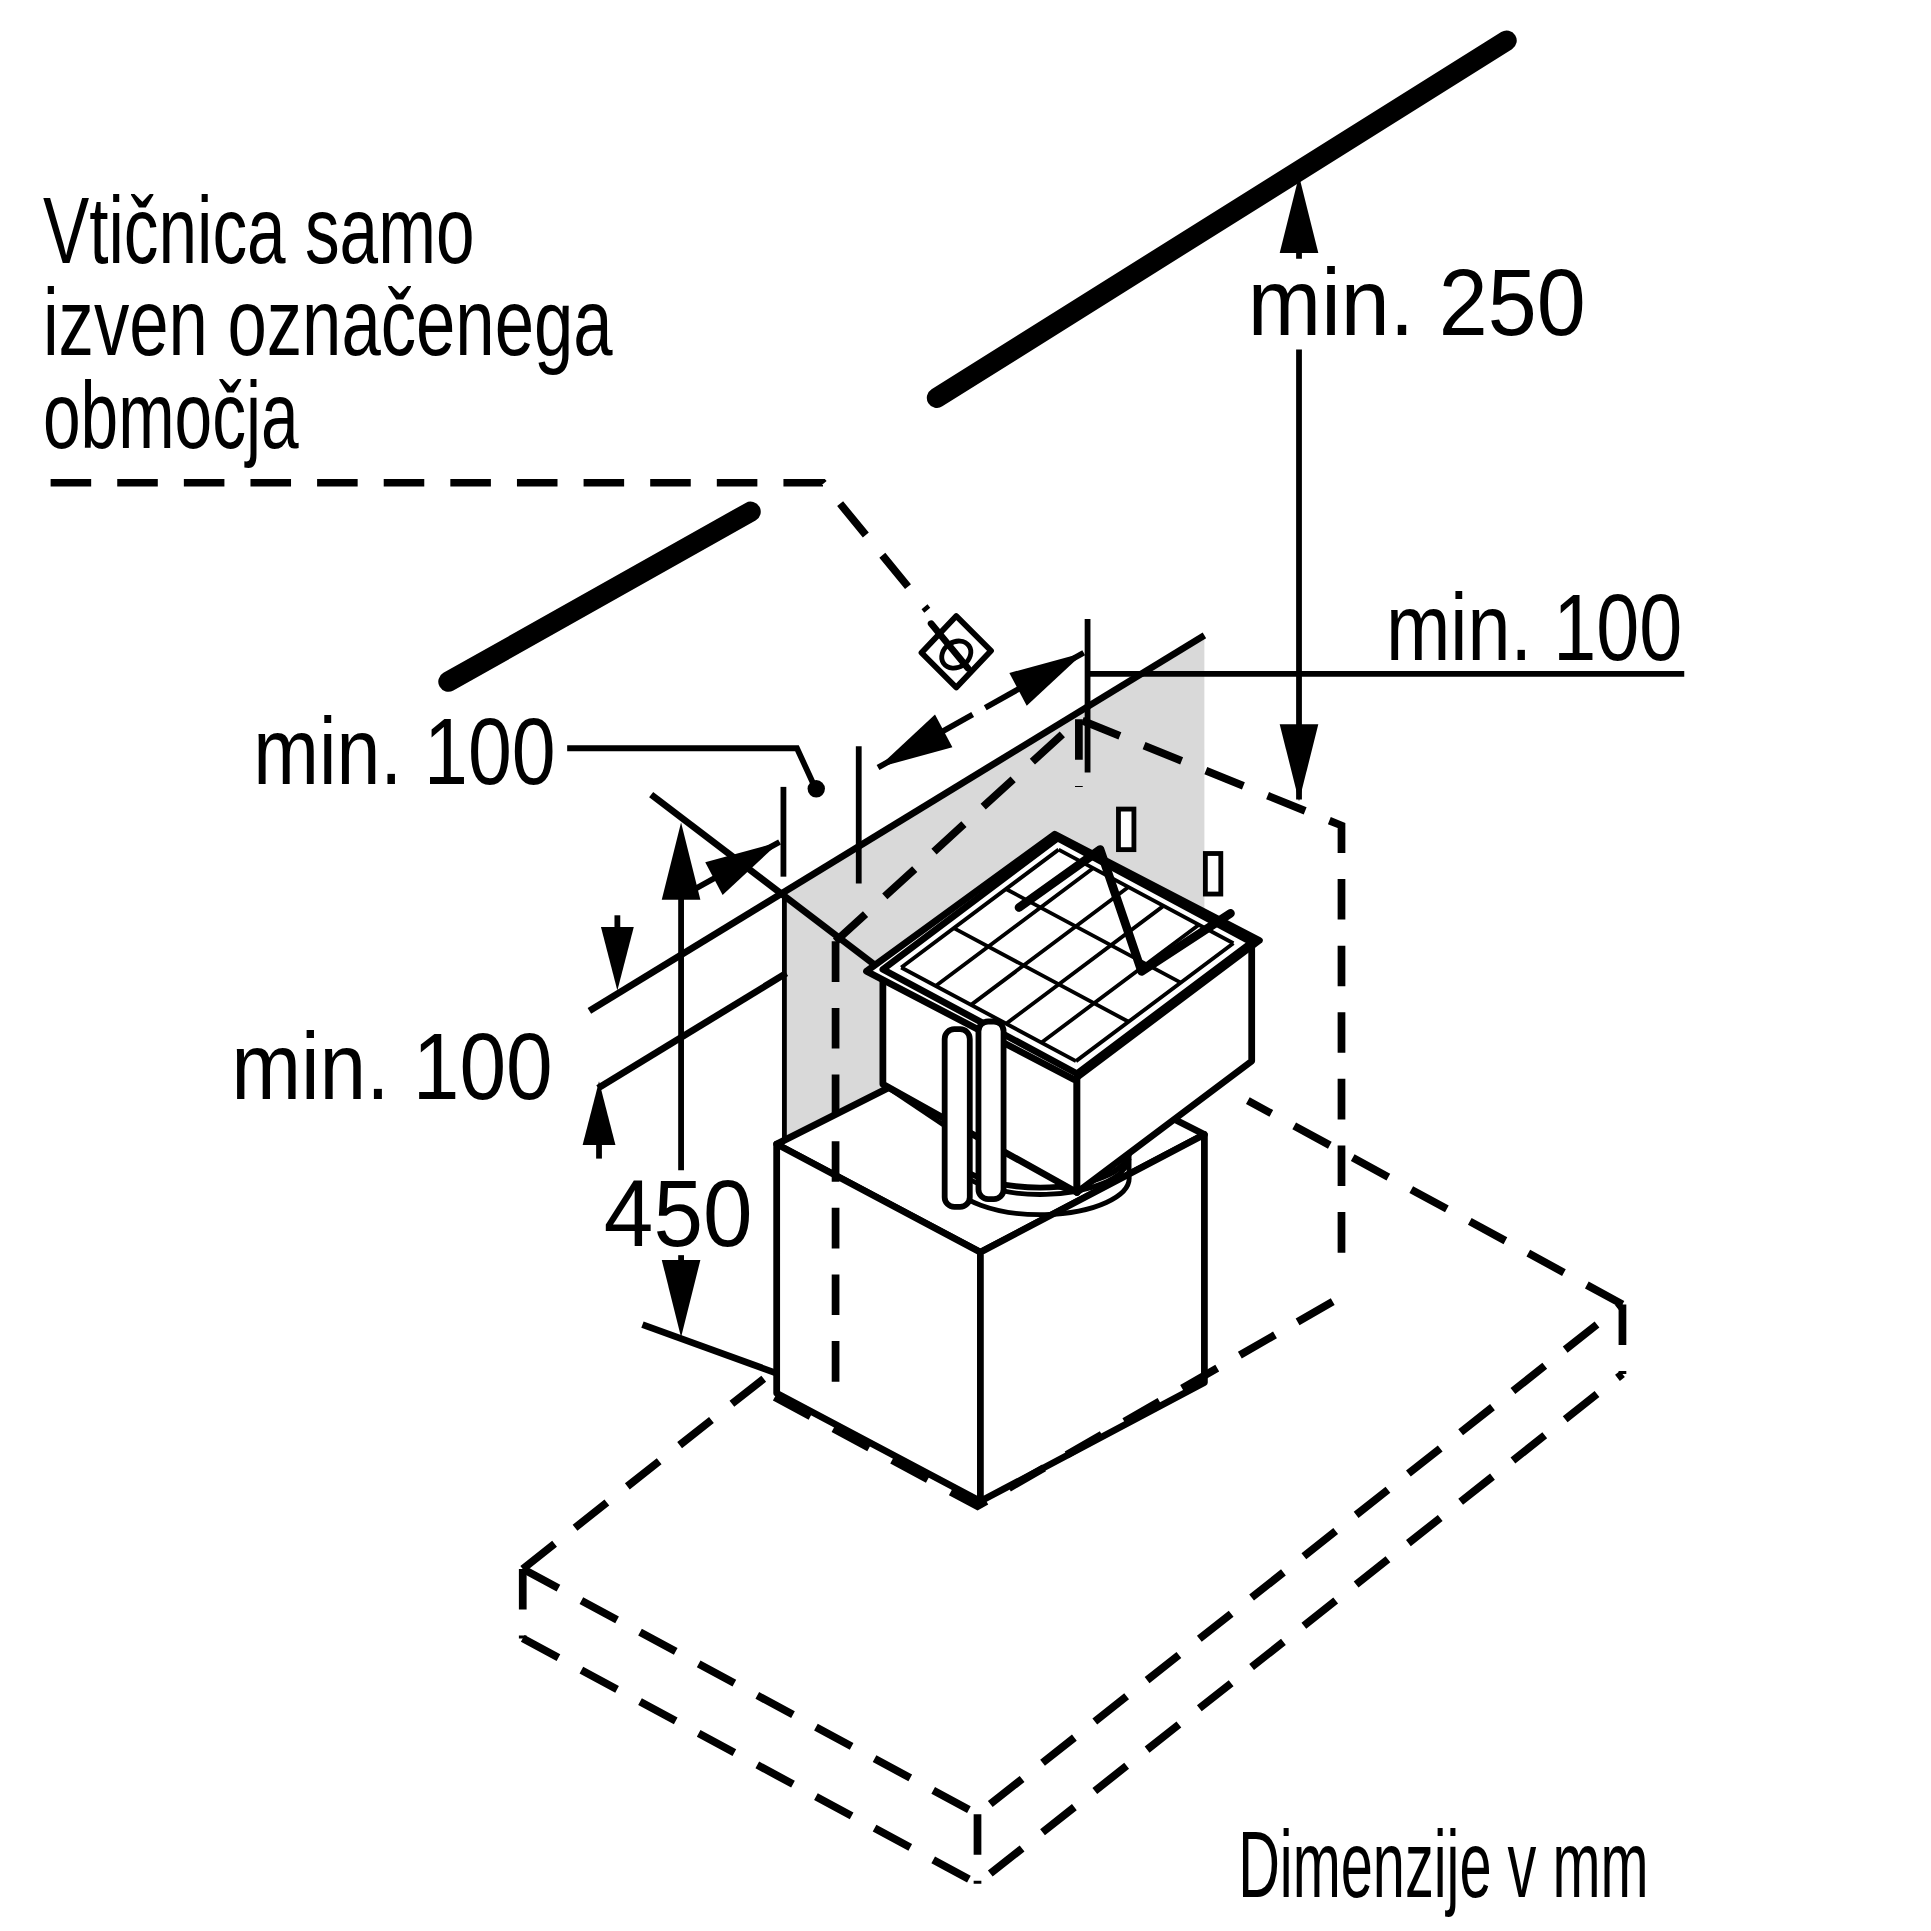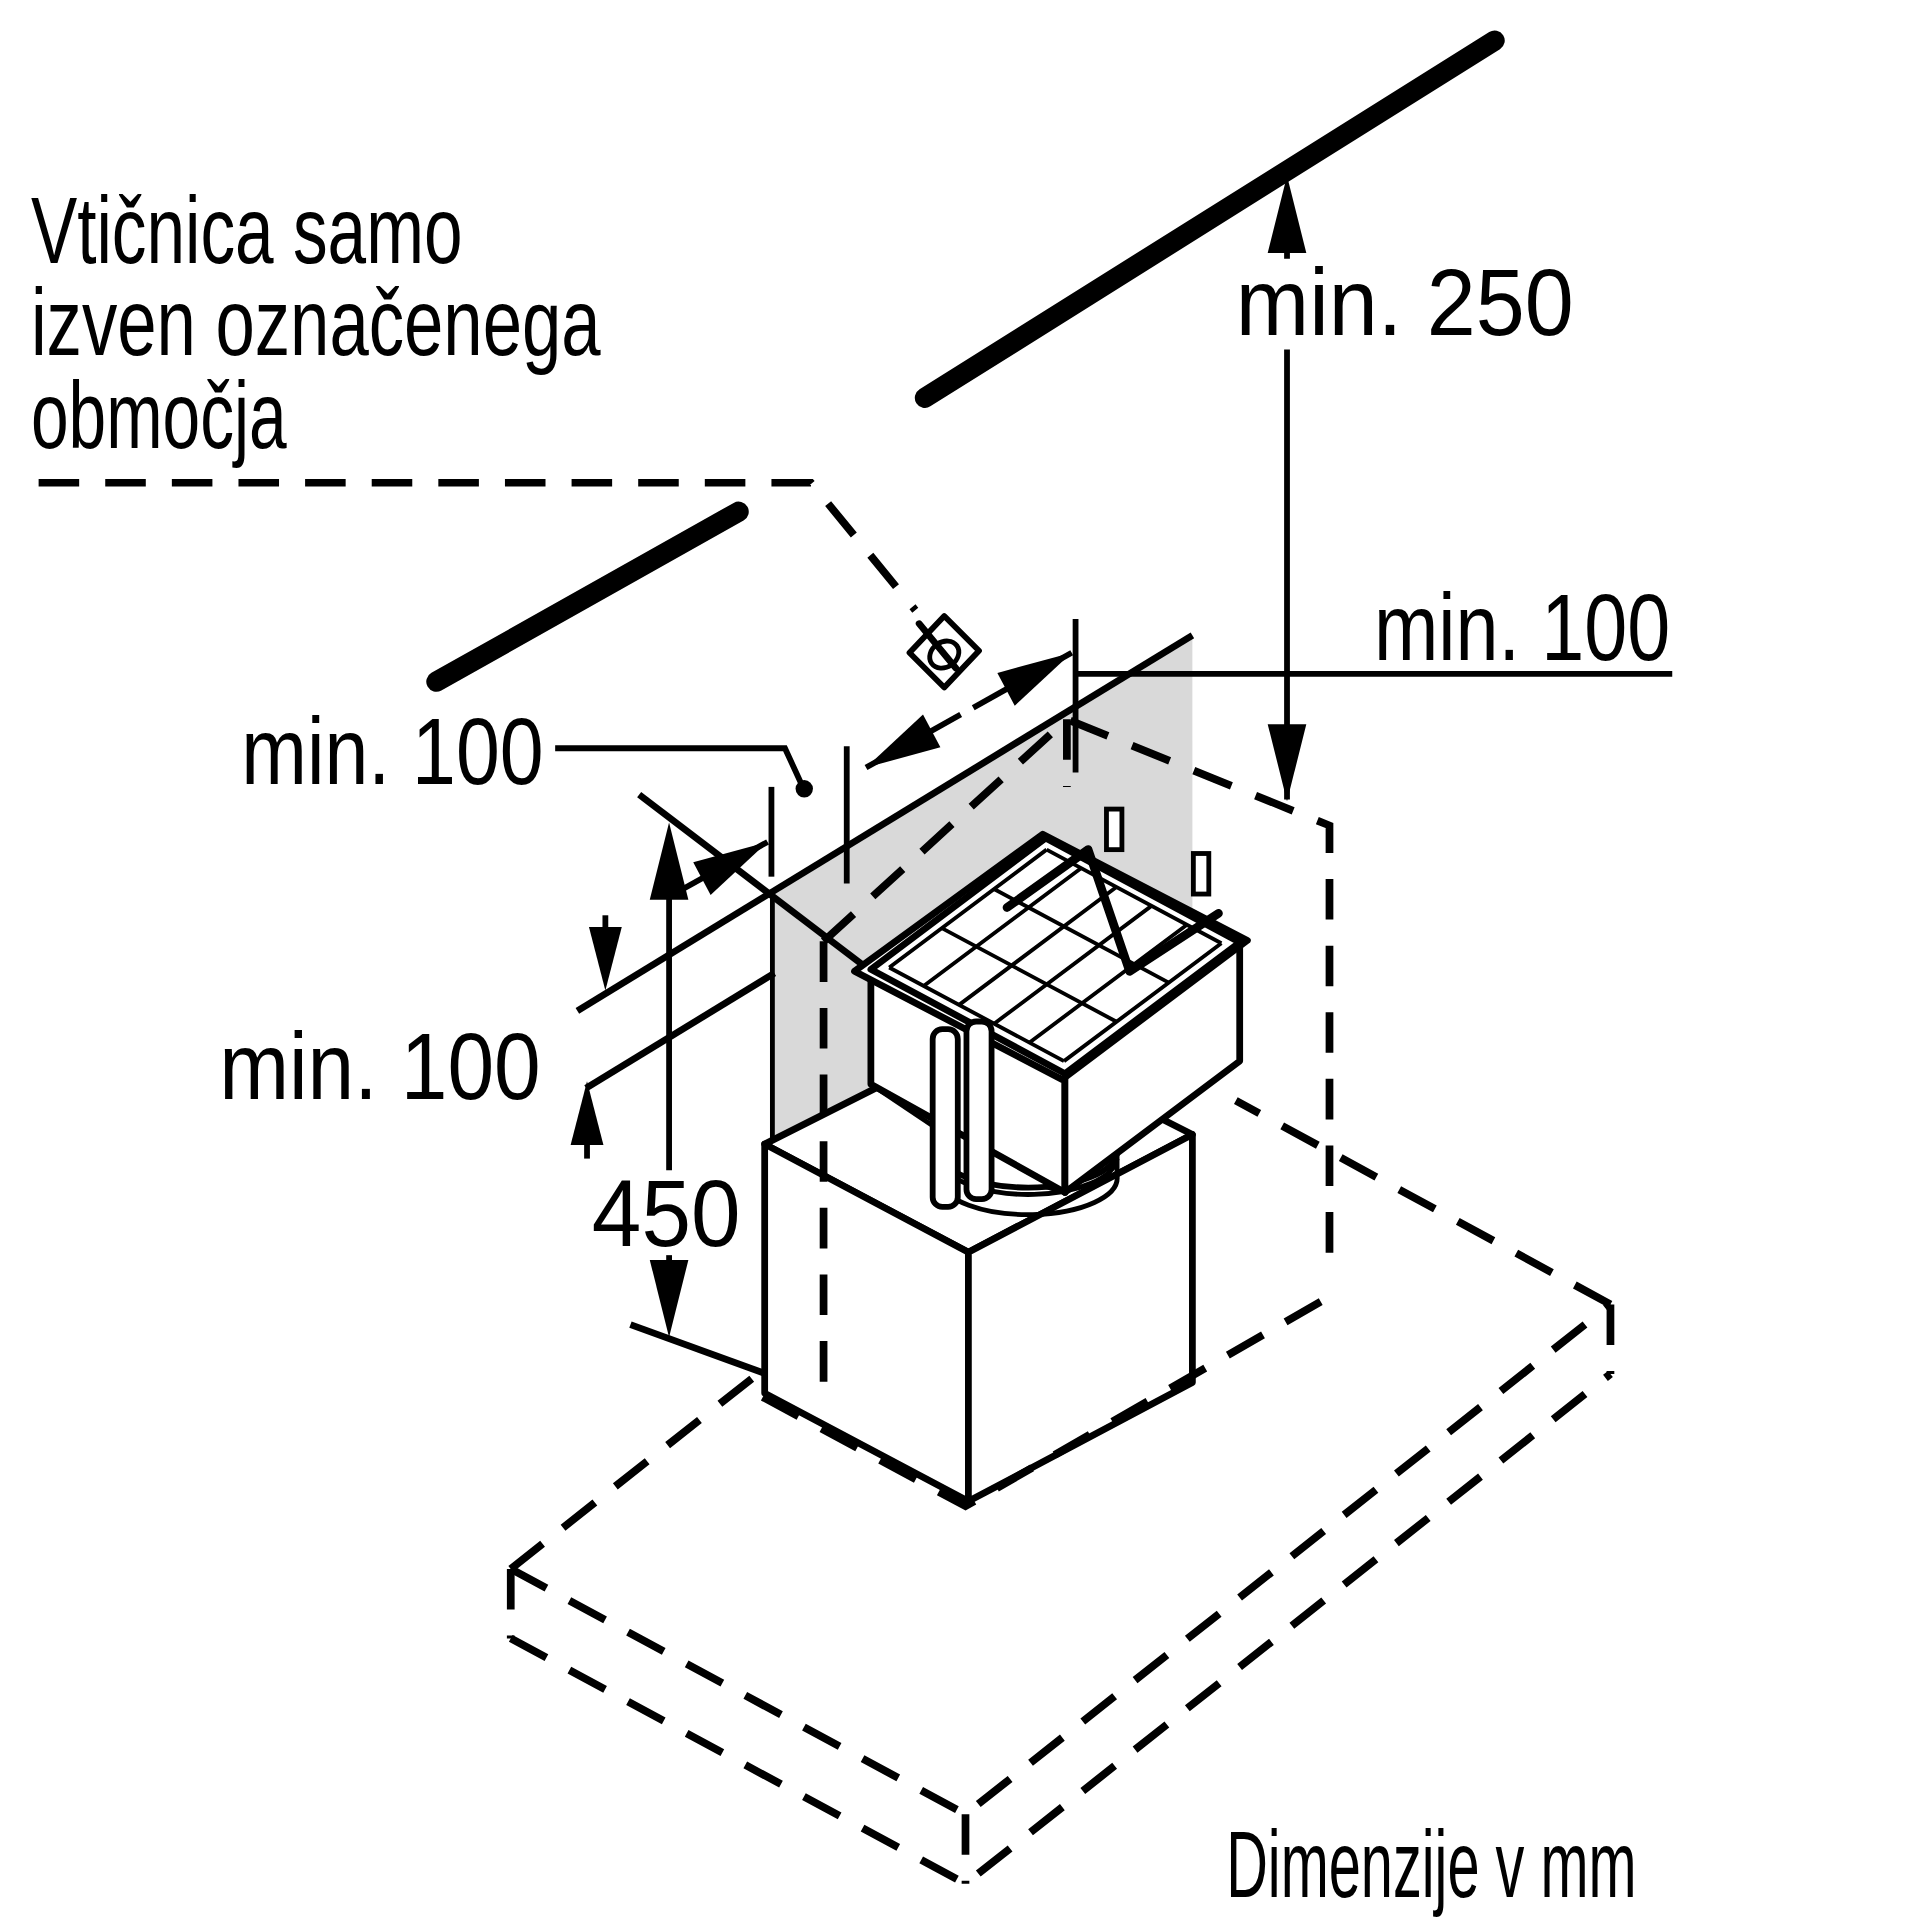--- a/index.html
+++ b/index.html
@@ -1,17 +1,17 @@
 <!DOCTYPE html>
 <html><head>
 <meta charset="utf-8">
 <style>
   html,body{margin:0;padding:0;background:#ffffff;}
   body{width:1931px;height:1931px;position:relative;font-family:"Liberation Sans",sans-serif;}
-  #stage{position:absolute;left:0;top:0;width:1601px;height:1931px;}
+  #stage{position:absolute;left:12px;top:0;width:1601px;height:1931px;}
   svg{display:block;}
   .lbl{font-family:"Liberation Sans",sans-serif;font-size:97px;fill:#000;}
   .thin{stroke:#000;stroke-width:7;fill:none;}
   .thin5{stroke:#000;stroke-width:5;fill:none;}
   .thick{stroke:#000;stroke-width:21;stroke-linecap:round;fill:none;}
   .dash{stroke:#000;stroke-width:8;fill:none;stroke-dasharray:42 27;stroke-linecap:butt;}
   .dimline{stroke:#000;stroke-width:6;fill:none;}
   .arrow{fill:#000;stroke:none;}
   .whiteface{fill:#ffffff;stroke:#000;stroke-width:7;stroke-linejoin:round;}
   .gridline{stroke:#000;stroke-width:4;fill:none;}

